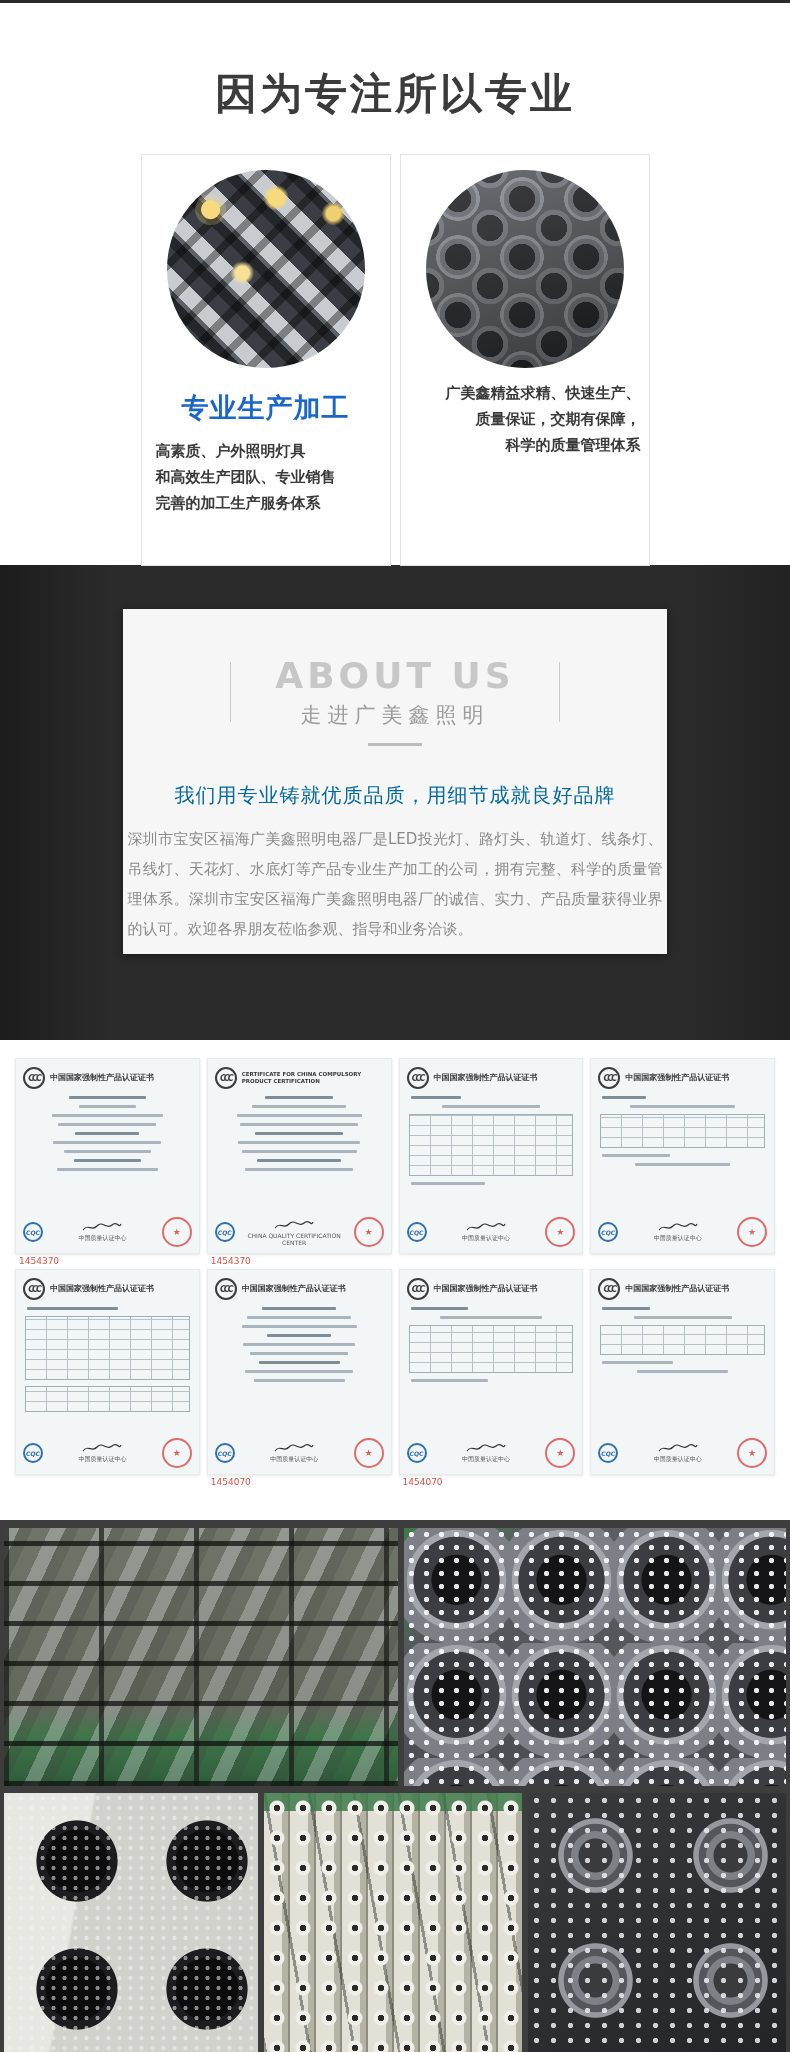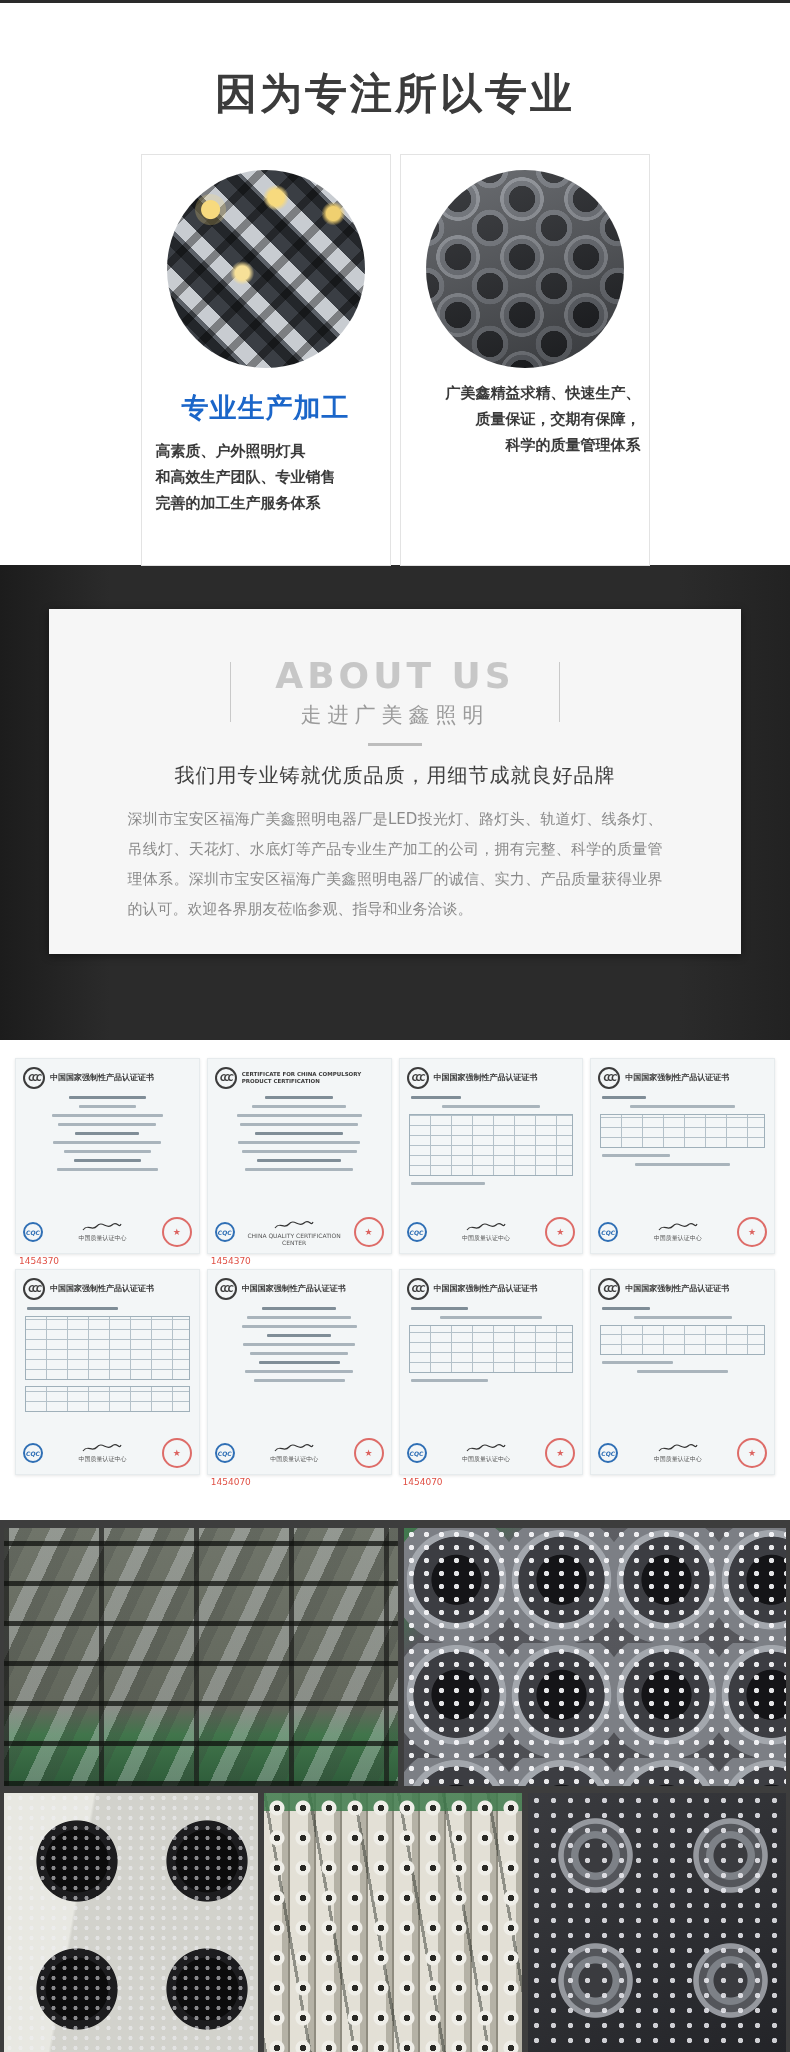--- a/index.html
+++ b/index.html
@@ -46,29 +46,29 @@
     background-image:
       linear-gradient(160deg, rgba(255,255,255,.14), rgba(0,0,0,.35)),
       radial-gradient(circle at 50% 50%, #1f2125 0 30%, #6a6e75 31% 42%, #8c9097 43% 50%, transparent 51%),
       radial-gradient(circle at 50% 50%, #26282c 0 30%, #74787f 31% 42%, transparent 43%);
     background-size:auto, 64px 58px, 64px 58px;
     background-position:0 0, 0 0, 32px 29px;
   }
 
   
   .about-sec { height:475px; background:linear-gradient(90deg,#1c1c1c,#2b2b2b 14%,#2b2b2b 86%,#222); padding-top:44px; }
-  .about-card { width:692px; height:345px; margin:0 auto; background:#f6f6f6; padding-top:46px;
+  .about-card { width:544px; height:345px; margin:0 auto; background:#f6f6f6; padding-top:46px;
                 box-shadow:0 2px 8px rgba(0,0,0,.45); }
   .about-head { display:flex; align-items:center; justify-content:center; gap:44px; }
   .vbar { width:1px; height:60px; background:#c9c9c9; }
   .about-mid { text-align:center; }
   .about-en { font-size:36px; font-weight:700; letter-spacing:4px; color:#c7c7c7; }
   .about-cn { font-size:21px; letter-spacing:6px; color:#9b9b9b; margin-top:5px; }
   .about-divider { width:54px; height:3px; background:#bdbdbd; margin:14px auto 0; }
-  .about-headline { margin-top:16px; font-size:20px; color:#404040; text-align:center; letter-spacing:1px; }
+  .about-headline { margin-top:36px; font-size:20px; color:#0369a1; text-align:center; letter-spacing:1px; }
   .about-para { width:535px; margin:15px auto 0; font-size:15px; color:#8a8a8a; line-height:30px;
                 text-align:justify; }
 
   
   .certs-sec { background:#fff; height:480px; padding:18px 15px 0; }
   .cert-grid { display:grid; grid-template-columns:repeat(4,1fr); column-gap:7px; row-gap:2px; }
   .cert { background:#f3f6f7; border:1px solid #e6ebed; box-shadow:0 1px 3px rgba(0,0,0,.10);
           height:196px; padding:8px 7px; position:relative; }
   .row2 .cert { height:206px; }
   .cert-head { display:flex; align-items:center; gap:5px; }

